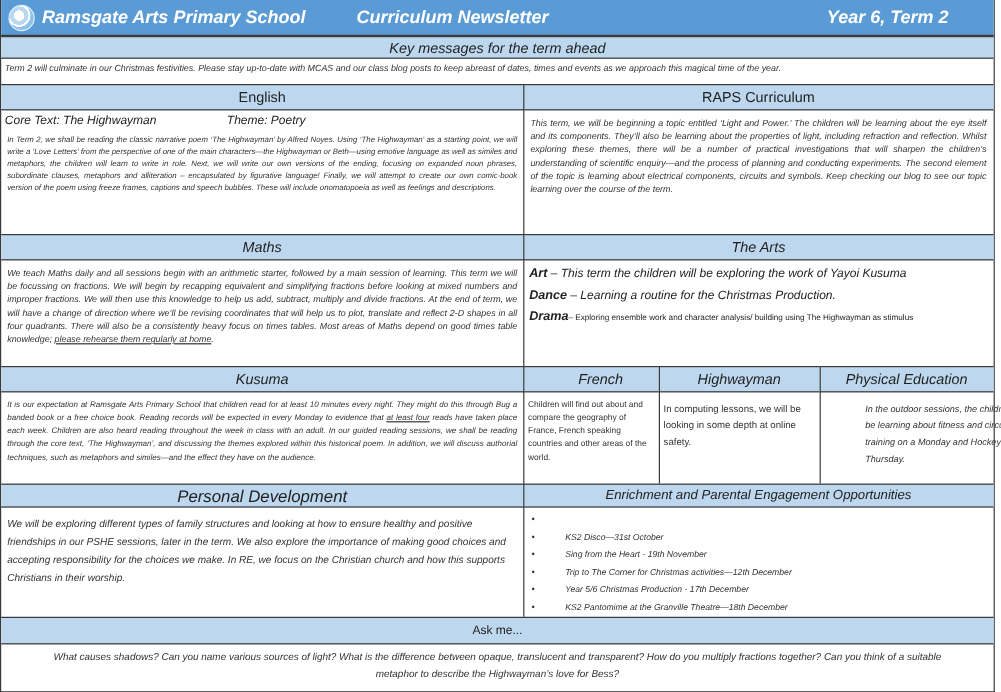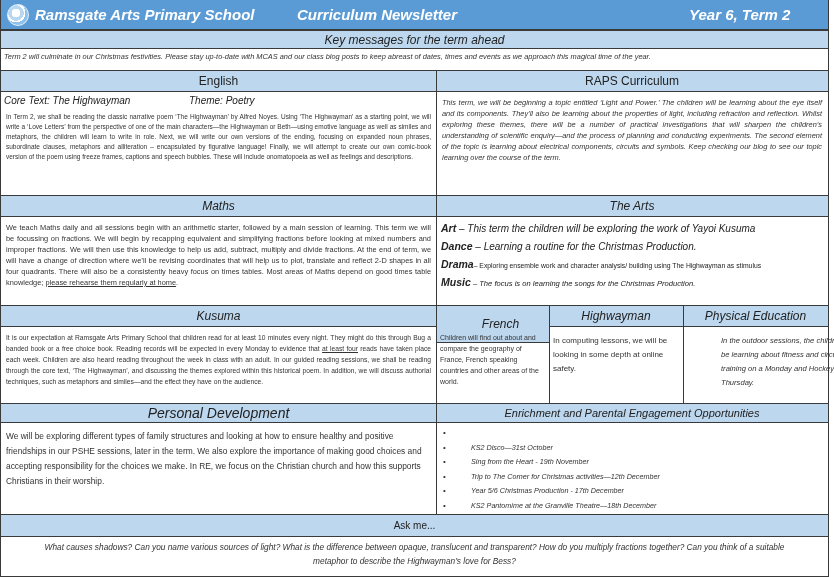--- a/index.html
+++ b/index.html
@@ -3,21 +3,21 @@
 <meta charset="utf-8">
 <style>
   * { box-sizing: border-box; margin: 0; padding: 0; }
   html, body { width: 834px; height: 577px; overflow: hidden; background: #ffffff; }
   body { font-family: "Liberation Sans", sans-serif; color: #222; position: relative; }
   .page { position: absolute; left: 0; top: 0; width: 829px; height: 577px; border: 1px solid #3a3a3a; border-top: none; }
   .abs { position: absolute; }
   .hdr-bar { background: #5b9bd5; color: #fff; font-weight: bold; font-style: italic; font-size: 15px; border-bottom: 2px solid #3a3a3a; }
   .sec-hdr { background: #bdd7ee; color: #222; font-style: italic; font-size: 12px; text-align: center; border-top: 1px solid #3a3a3a; border-bottom: 1px solid #3a3a3a; display: flex; align-items: center; justify-content: center; }
   .sec-hdr.plain { font-style: normal; }
-  .cell { font-size: 7.4px; line-height: 11px; color: #333; padding: 3px 5px; text-align: justify; }
+  .cell { font-size: 7.4px; line-height: 11px; color: #333; padding: 3px 5px; font-style: italic; text-align: justify; }
   .vline { background: #3a3a3a; width: 1px; }
   .logo { width: 22px; height: 22px; border-radius: 50%; background: radial-gradient(circle at 40% 40%, #ffffff 0 25%, #b8d8f2 26% 45%, #ffffff 46% 55%, #8ec2ea 56% 100%); border: 1px solid #dfefff; }
   .u { text-decoration: underline; }
   .arts-row { font-size: 10px; font-style: italic; margin: 0 0 6px 0; color: #222; }
   .arts-row b { font-style: italic; font-weight: bold; font-size: 10.5px; }
   .arts-row .small { font-size: 6.8px; font-style: normal; }
   .trio { font-size: 7.6px; line-height: 11px; text-align: left; color: #333; padding: 3px 4px; }
   ul.enrich { list-style: none; padding: 2px 0 0 6px; }
   ul.enrich li { font-size: 7.2px; font-style: italic; color: #333; line-height: 14.5px; display: flex; }
   ul.enrich li .bullet { width: 28px; font-style: normal; font-size: 8px; }
@@ -52,25 +52,24 @@
   <div class="abs sec-hdr" style="left:435px;top:195px;width:392px;height:22px;">The Arts</div>
 
   <div class="abs cell" style="left:0;top:219px;width:435px;font-size:7.4px;line-height:11px;">
     <span>We teach Maths daily and all sessions begin with an arithmetic starter, followed by a main session of learning. This term we will be focussing on fractions. We will begin by recapping equivalent and simplifying fractions before looking at mixed numbers and improper fractions. We will then use this knowledge to help us add, subtract, multiply and divide fractions. At the end of term, we will have a change of direction where we’ll be revising coordinates that will help us to plot, translate and reflect 2-D shapes in all four quadrants. There will also be a consistently heavy focus on times tables. Most areas of Maths depend on good times table knowledge; </span><span class="u">please rehearse them  regularly at home</span><span>.</span>
   </div>
 
   <div class="abs" style="left:440px;top:222px;width:385px;">
     <div class="arts-row"><b>Art</b><span> – This term the children will be exploring the work of Yayoi Kusuma</span></div>
     <div class="arts-row"><b>Dance</b><span> – Learning a routine for the Christmas Production.</span></div>
     <div class="arts-row"><b>Drama</b><span class="small">– Exploring ensemble work and character analysis/ building using The Highwayman as stimulus</span></div>
-    <div class="arts-row"><b>Music</b><span style="font-size:7.6px"> – The focus is on learning the songs for the Christmas Production.</span></div>
   </div>
 
   <div class="abs sec-hdr" style="left:0;top:305px;width:435px;height:22px;">Kusuma</div>
-  <div class="abs sec-hdr" style="left:435px;top:305px;width:113px;height:38px;padding-left:16px;">French</div>
+  <div class="abs sec-hdr" style="left:435px;top:305px;width:113px;height:22px;padding-left:16px;">French</div>
   <div class="abs sec-hdr" style="left:548px;top:305px;width:134px;height:22px;">Highwayman</div>
   <div class="abs sec-hdr" style="left:682px;top:305px;width:145px;height:22px;">Physical Education</div>
 
   <div class="abs cell" style="left:0;top:329px;width:435px;font-size:6.7px;line-height:11px;">
     <span>It is our expectation at Ramsgate Arts Primary School that children read for at least 10 minutes every night. They might do this through Bug a banded book or a free choice book. Reading records will be expected in every Monday to evidence that </span><span class="u">at least four</span><span> reads have taken place each week. Children are also heard reading throughout the week in class with an adult. In our guided reading sessions, we shall be reading through the core text, ‘The Highwayman’, and discussing the themes explored within this historical poem. In addition, we will discuss authorial techniques, such as metaphors and similes—and the effect they have on the audience.</span>
   </div>
 
   <div class="abs trio" style="left:435px;top:329px;width:113px;font-size:7px;line-height:11px;">Children will find out about and compare the geography of France, French speaking countries and other areas of the world.</div>
   <div class="abs trio" style="left:548px;top:329px;width:134px;font-size:8px;line-height:14px;padding-top:5px;">In computing lessons, we will be looking in some depth at online safety.</div>
   <div class="abs trio" style="left:682px;top:329px;width:145px;font-size:7.6px;line-height:14px;font-style:italic;padding-top:5px;margin-left:34px;">In the outdoor sessions, the children will be learning about fitness and circuit training on a Monday and Hockey on Thursday.</div>

